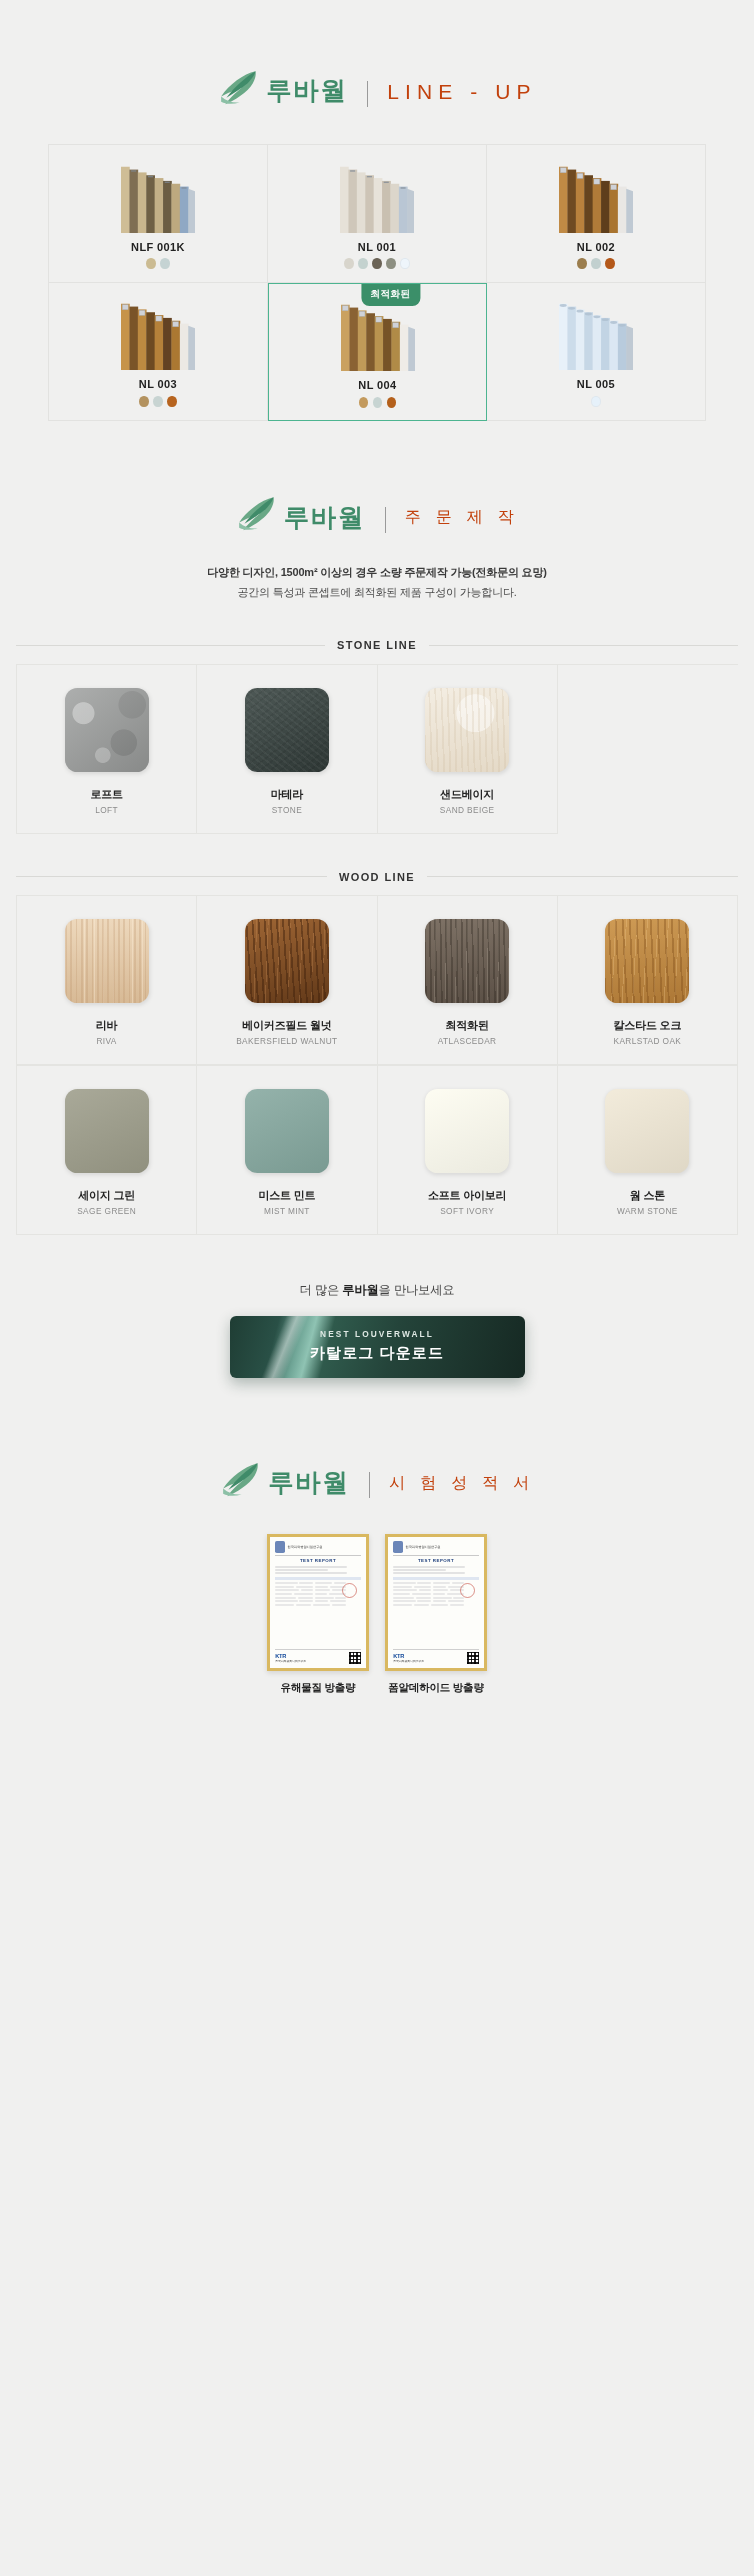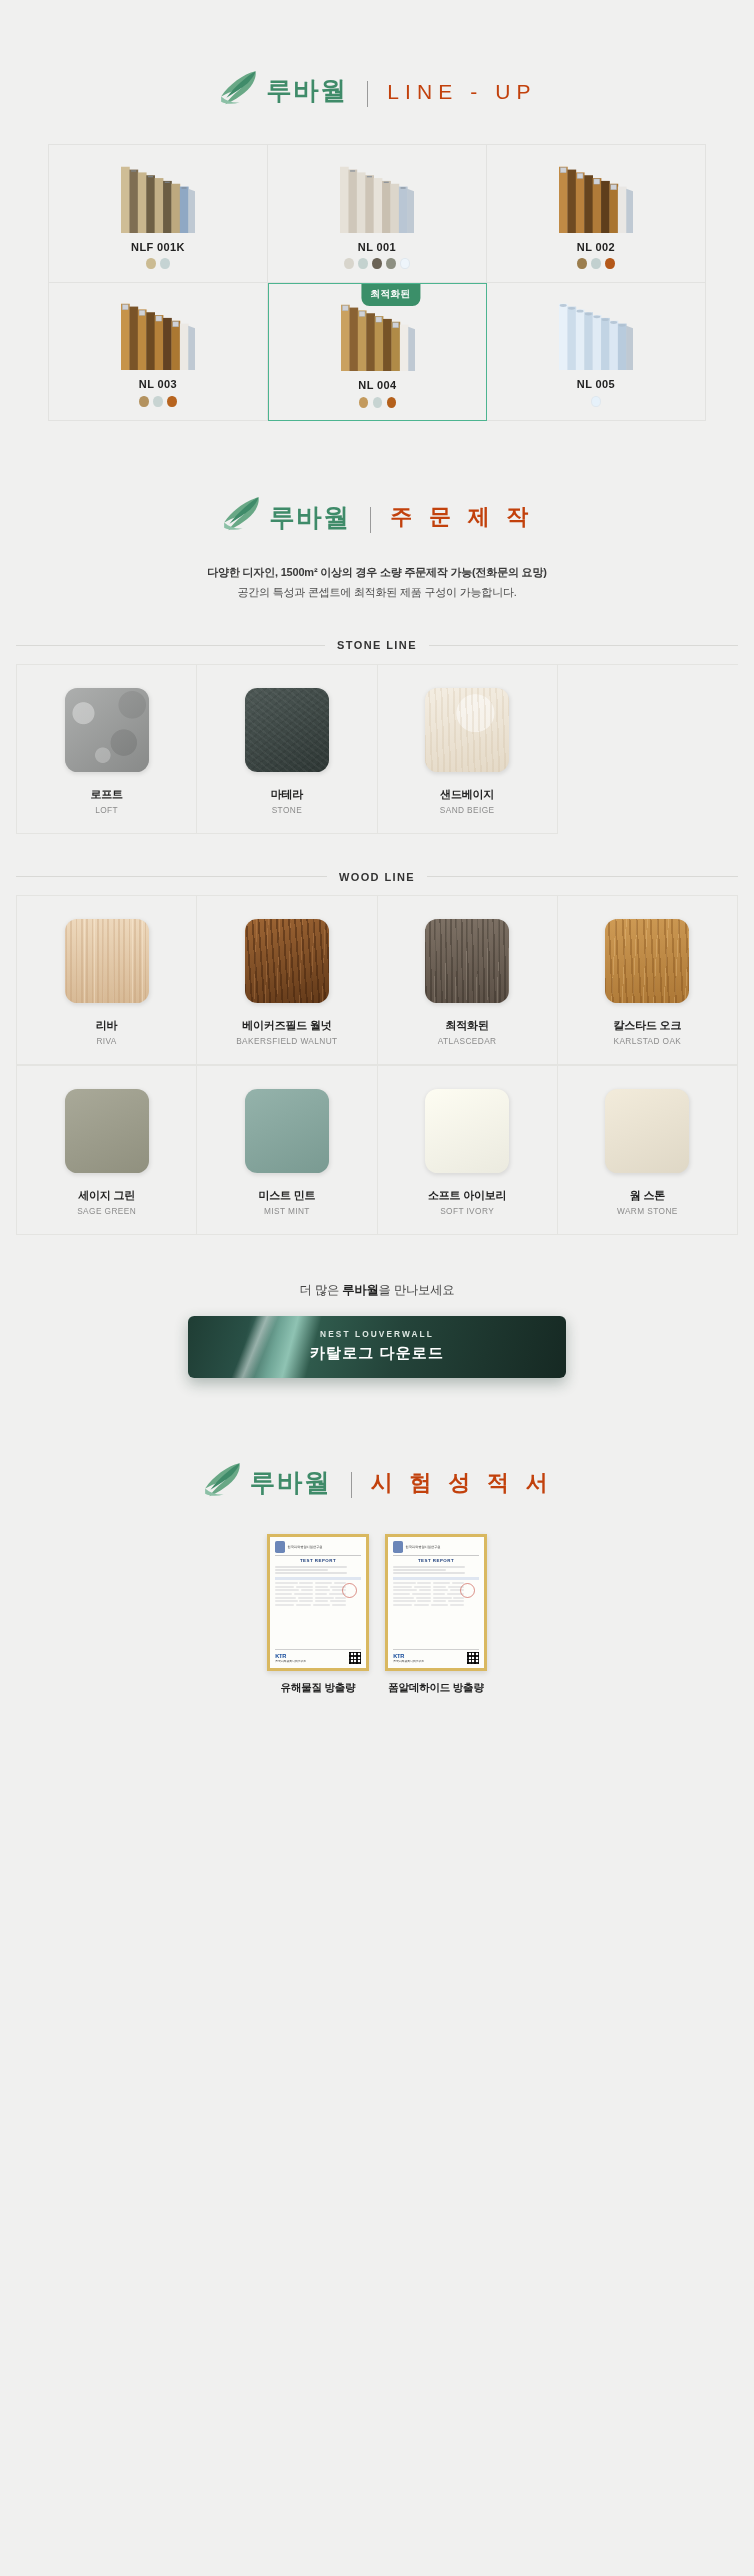--- a/index.html
+++ b/index.html
@@ -38,22 +38,22 @@
     top: 2.6px;
   }
   .head-en {
     font-size: 21px;
     font-weight: 400;
     color: #c2410c;
     letter-spacing: 6.1px;
     line-height: 1;
   }
   .head-en.kr-sub {
-    font-size: 22px;
-    font-weight: 700;
+    font-size: 16px;
+    font-weight: 400;
     letter-spacing: 5.3px;
   }
 
   
   .lineup-wrap { padding: 0 48px; margin-top: 32px; }
   .lineup-grid {
     display: grid;
     grid-template-columns: repeat(3, 1fr);
     border-top: 0.9px solid #e2e2e0;
     border-left: 0.9px solid #e2e2e0;
@@ -175,21 +175,21 @@
   .cta-sec { margin-top: 47px; text-align: center; }
   .cta-lead {
     font-size: 12.3px;
     color: #444;
     letter-spacing: -0.2px;
     margin-bottom: 17.5px;
   }
   .cta-lead b { font-weight: 700; color: #222; }
   .cta-btn {
     display: block;
-    width: 378px;
+    width: 295px;
     margin: 0 auto;
     padding: 13px 0 15px;
     border-radius: 6.1px;
     background:
       linear-gradient(105deg,
         #1f3d34 0%, #295046 16%,
         #6fa596 24%, #8fc3b3 28%,
         #2f5a4c 34%, #24443a 55%,
         #1d362e 78%, #162923 100%);
     box-shadow: 0 5.3px 14px rgba(30,60,50,0.30);

